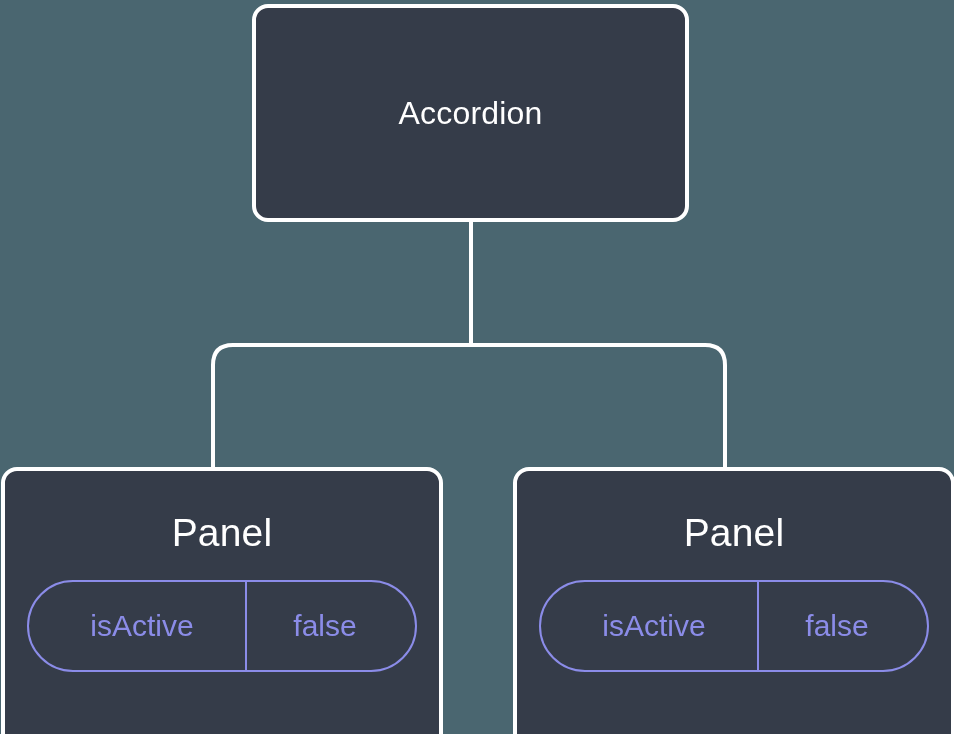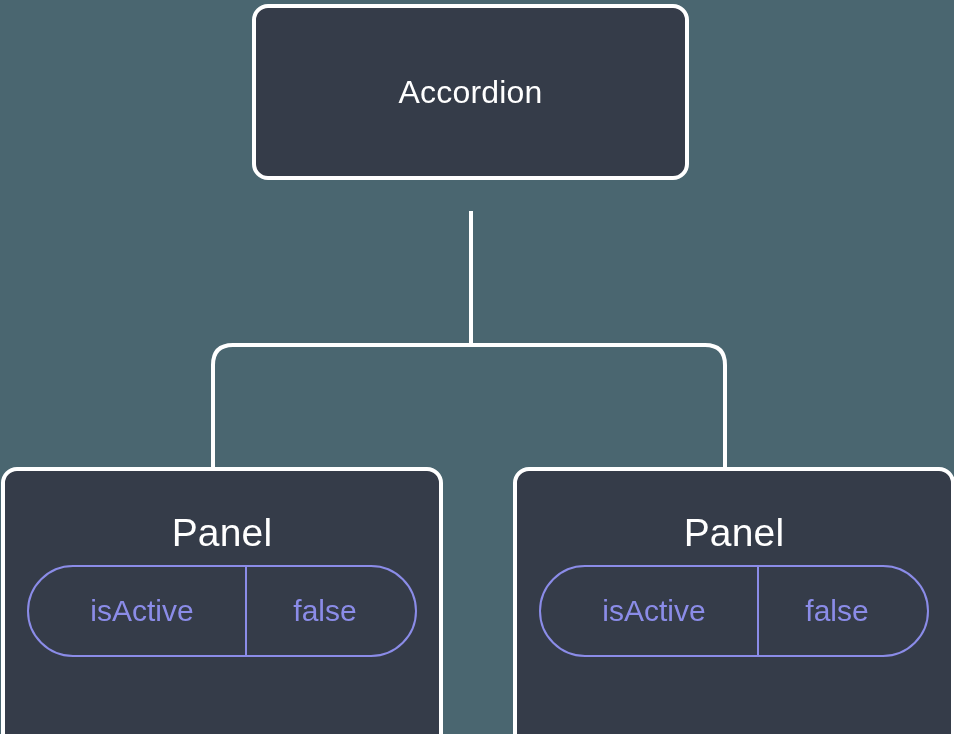--- a/index.html
+++ b/index.html
@@ -41,21 +41,21 @@
     border-radius: 16px;
     display: flex;
     flex-direction: column;
     align-items: center;
   }
 
   .node-root {
     left: 252px;
     top: 4px;
     width: 437px;
-    height: 176px;
+    height: 218px;
     justify-content: center;
   }
 
   .node-child {
     top: 467px;
     width: 442px;
     height: 290px;           
     justify-content: flex-start;
     padding-top: 42px;
   }
@@ -72,21 +72,21 @@
     text-align: center;
     white-space: nowrap;
   }
 
   .node-root .node-title {
     font-size: 32px;
   }
 
   
   .pill {
-    margin-top: 13px;
+    margin-top: 28px;
     display: flex;
     align-items: stretch;
     border: 2px solid #8b8ce8;
     border-radius: 999px;
     height: 88px;
     background: transparent;
     overflow: hidden;
   }
 
   .pill-cell {

